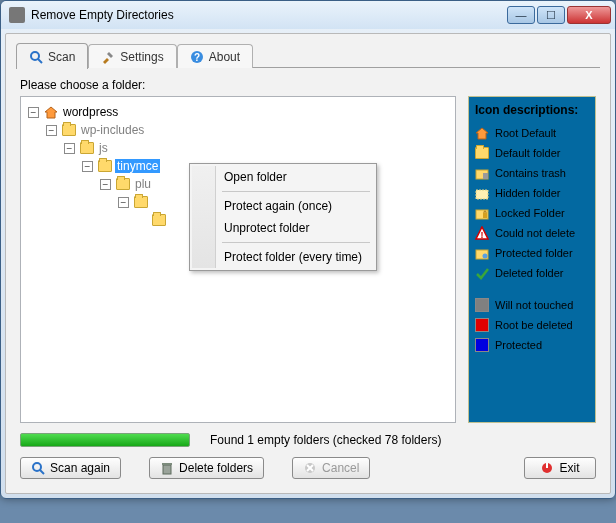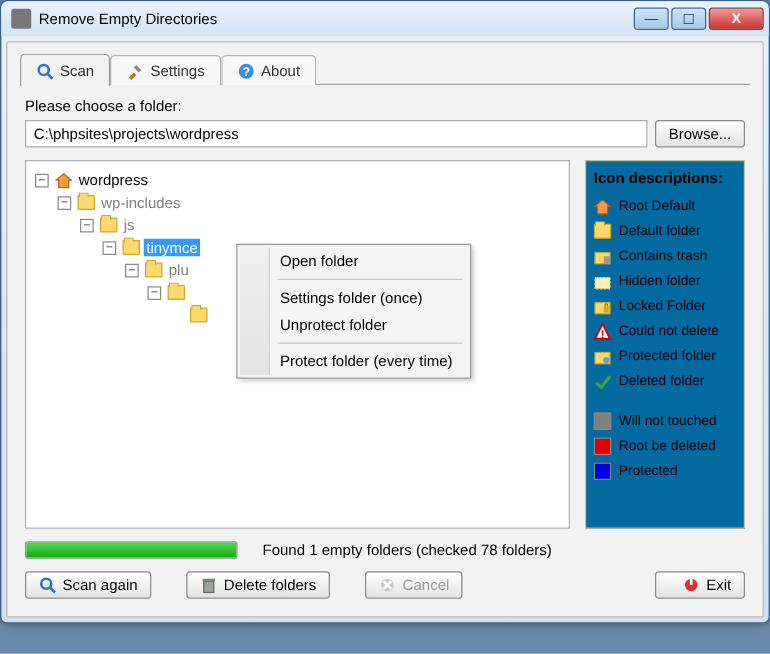--- a/index.html
+++ b/index.html
@@ -135,26 +135,20 @@
             </svg>
         </span>
         <span>About</span>
       </div>
     </div>
     <div class="tabline"></div>
 
     <div class="tabbody">
 
       <div class="lbl-row">Please choose a folder:</div>
-      <div class="path-row">
-        <input type="text" value="C:\phpsites\projects\wordpress" style="">
-        <button class="btn">
-            <span>Browse...</span>
-          </button>
-      </div>
 
       <div class="mainrow">
         <div class="tree-panel">
           <div class="tree">
             <div class="node">
               <span class="indent" style="width:0px"></span>
               <span class="toggle">−</span>
               <span class="lg">
                 <svg width="14" height="14">
                     <polygon points="7,2 13,7 11,7 11,13 3,13 3,7 1,7" fill="#ff9a3c" stroke="#b5631a"></polygon>
@@ -197,21 +191,21 @@
               <span class="indent" style="width:13px"></span>
               <span class="folder"></span>
               <span class="nlabel red"></span>
             </div>
           </div>
 
           <div class="ctxmenu">
             <div class="gutter"></div>
             <div class="ctxitem">Open folder</div>
             <div class="ctxsep"></div>
-            <div class="ctxitem">Settings folder (once)</div>
+            <div class="ctxitem">Protect again (once)</div>
             <div class="ctxitem">Unprotect folder</div>
             <div class="ctxsep"></div>
             <div class="ctxitem">Protect folder (every time)</div>
           </div>
         </div>
 
         <div class="legend-panel">
           <h4>Icon descriptions:</h4>
           <div class="legend-item">
             <span class="lg">
@@ -322,21 +316,21 @@
           <span class="bicon">
               <svg width="14" height="14">
                 <circle cx="7" cy="7" r="5" fill="#c8c8c8"></circle>
                 <line x1="4" y1="4" x2="10" y2="10" stroke="#fff" stroke-width="2"></line>
                 <line x1="10" y1="4" x2="4" y2="10" stroke="#fff" stroke-width="2"></line>
               </svg>
             </span>
           <span>Cancel</span>
         </button>
         <div class="spacer"></div>
-        <button class="btn" style="width:72px;justify-content:flex-end">
+        <button class="btn" style="width:72px;justify-content:center">
           <span class="bicon">
               <svg width="14" height="14">
                 <circle cx="7" cy="7" r="5" fill="#e03030"></circle>
                 <rect x="6" y="2" width="2" height="5" fill="#fff"></rect>
               </svg>
             </span>
           <span>Exit</span>
         </button>
       </div>
 

